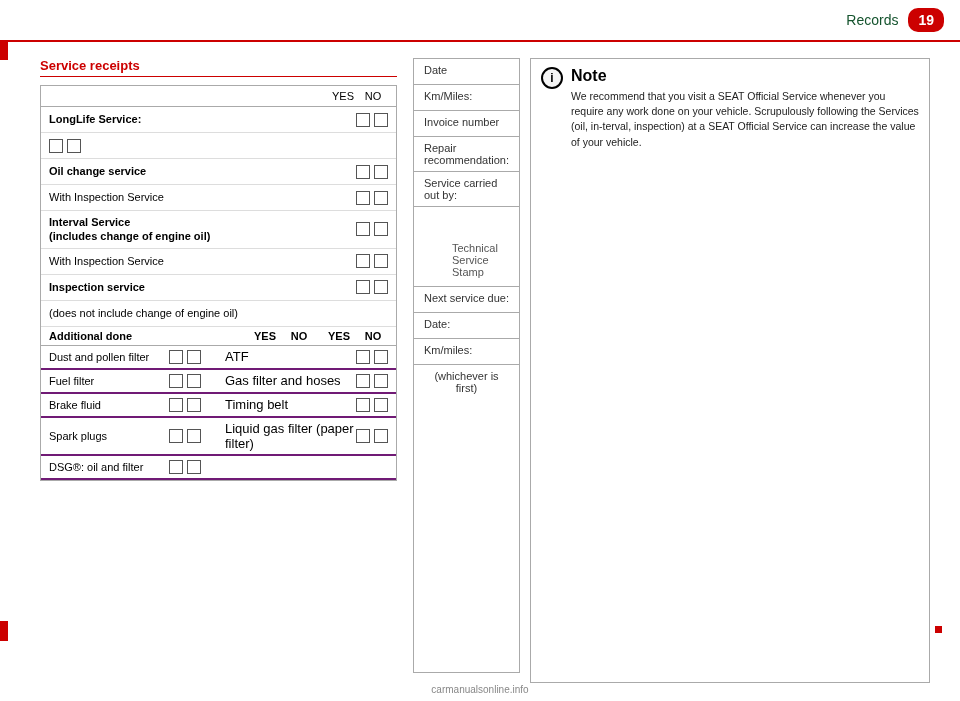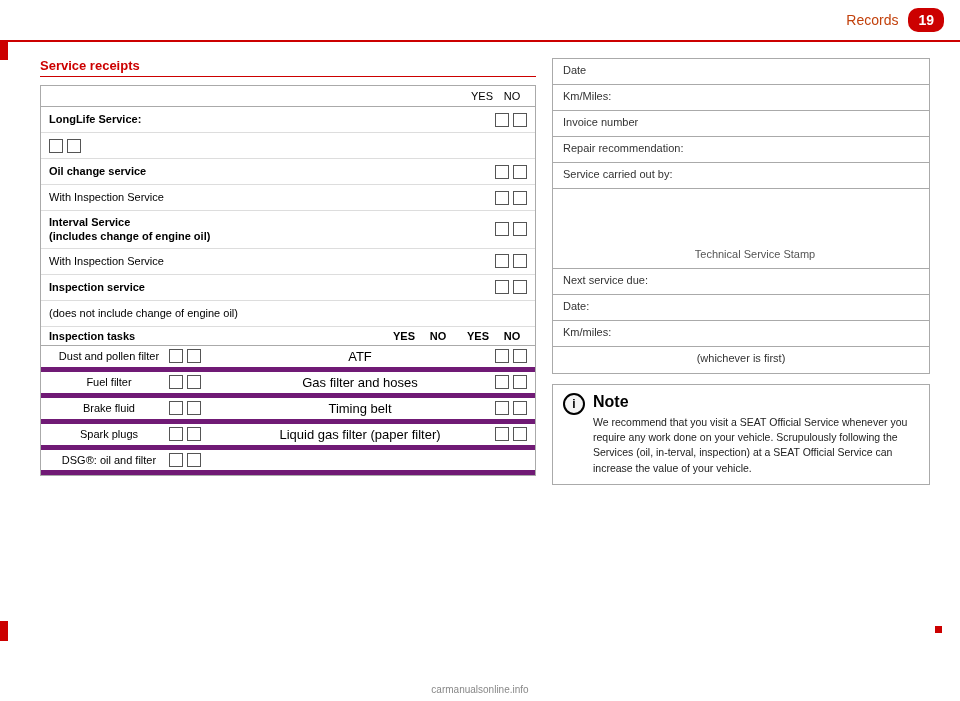--- a/index.html
+++ b/index.html
@@ -16,21 +16,21 @@
     .header {
       display: flex;
       justify-content: flex-end;
       align-items: center;
       padding: 8px 16px;
       border-bottom: 2px solid #cc0000;
       margin-bottom: 0;
     }
     .header-title {
       font-size: 14px;
-      color: #c2410c;
+      color: #14532d;
       margin-right: 10px;
     }
     .header-page {
       background: #cc0000;
       color: #fff;
       font-size: 14px;
       font-weight: bold;
       padding: 4px 10px;
       border-radius: 10px;
     }
@@ -55,21 +55,21 @@
 
     .main-content {
       display: flex;
       padding: 16px 30px 10px 40px;
       gap: 16px;
       height: calc(100% - 50px);
     }
 
     
     .left-col {
-      width: 496px;
+      width: 357px;
       flex-shrink: 0;
     }
 
     .section-title {
       font-size: 13px;
       font-weight: bold;
       color: #cc0000;
       border-bottom: 1.5px solid #cc0000;
       padding-bottom: 3px;
       margin-bottom: 8px;
@@ -152,24 +152,23 @@
     .additional-header-right span {
       width: 30px;
       text-align: center;
       font-size: 11px;
     }
 
     .additional-row {
       display: flex;
       align-items: center;
       padding: 3px 8px;
-      border-bottom: 5px solid #701a75;
+      border-bottom: 2px solid #701a75;
       font-size: 11px;
       min-height: 24px;
-      text-align: center;
     }
     .additional-left-label {
       width: 120px;
       font-size: 11px;
     }
     .additional-left-cbs {
       display: flex;
       gap: 4px;
       width: 50px;
     }
@@ -180,22 +179,22 @@
     }
     .additional-right-cbs {
       display: flex;
       gap: 4px;
     }
 
     
     .right-col {
       flex: 1;
       display: flex;
-      flex-direction: column;
-      gap: 0;
+      flex-direction: row;
+      gap: 10px;
     }
 
     .service-info-box {
       border: 1px solid #aaa;
       font-size: 11px;
       margin-bottom: 10px;
     }
 
     .info-field {
       padding: 5px 10px;
@@ -356,21 +355,21 @@
           <span class="cb"></span>
           <span class="cb"></span>
         </div>
       </div>
 
       <div class="receipt-row">
         <span class="receipt-row-label">(does not include change of engine oil)</span>
       </div>
 
       <div class="additional-header">
-        <span class="additional-header-label">Inspection tasks</span>
+        <span class="additional-header-label">Additional done</span>
         <div class="additional-header-cols">
           <span>YES</span>
           <span>NO</span>
         </div>
         <div class="additional-header-right">
           <span>YES</span>
           <span>NO</span>
         </div>
       </div>
 

